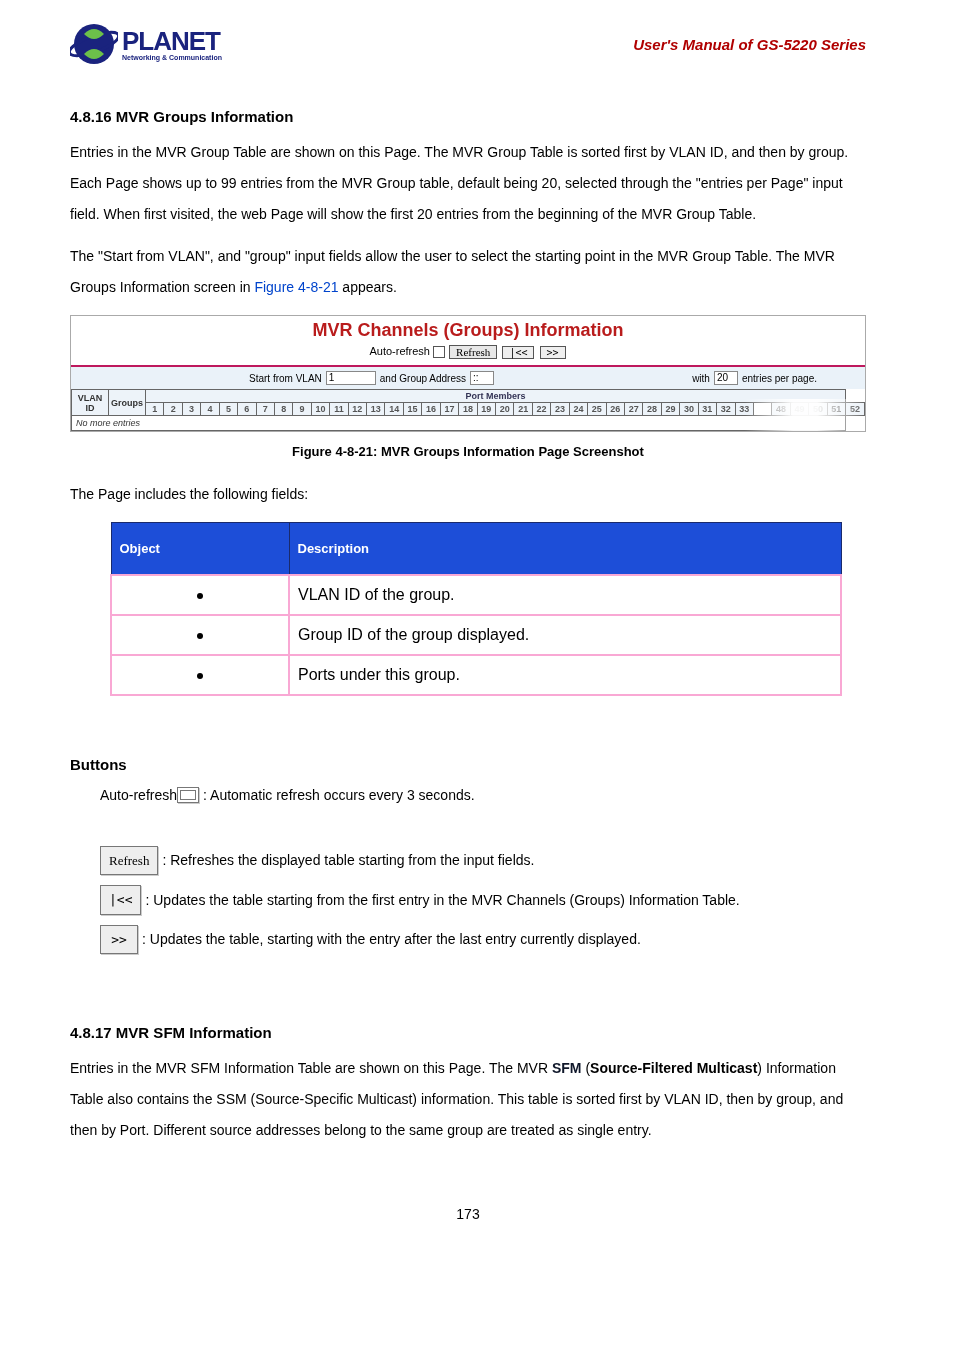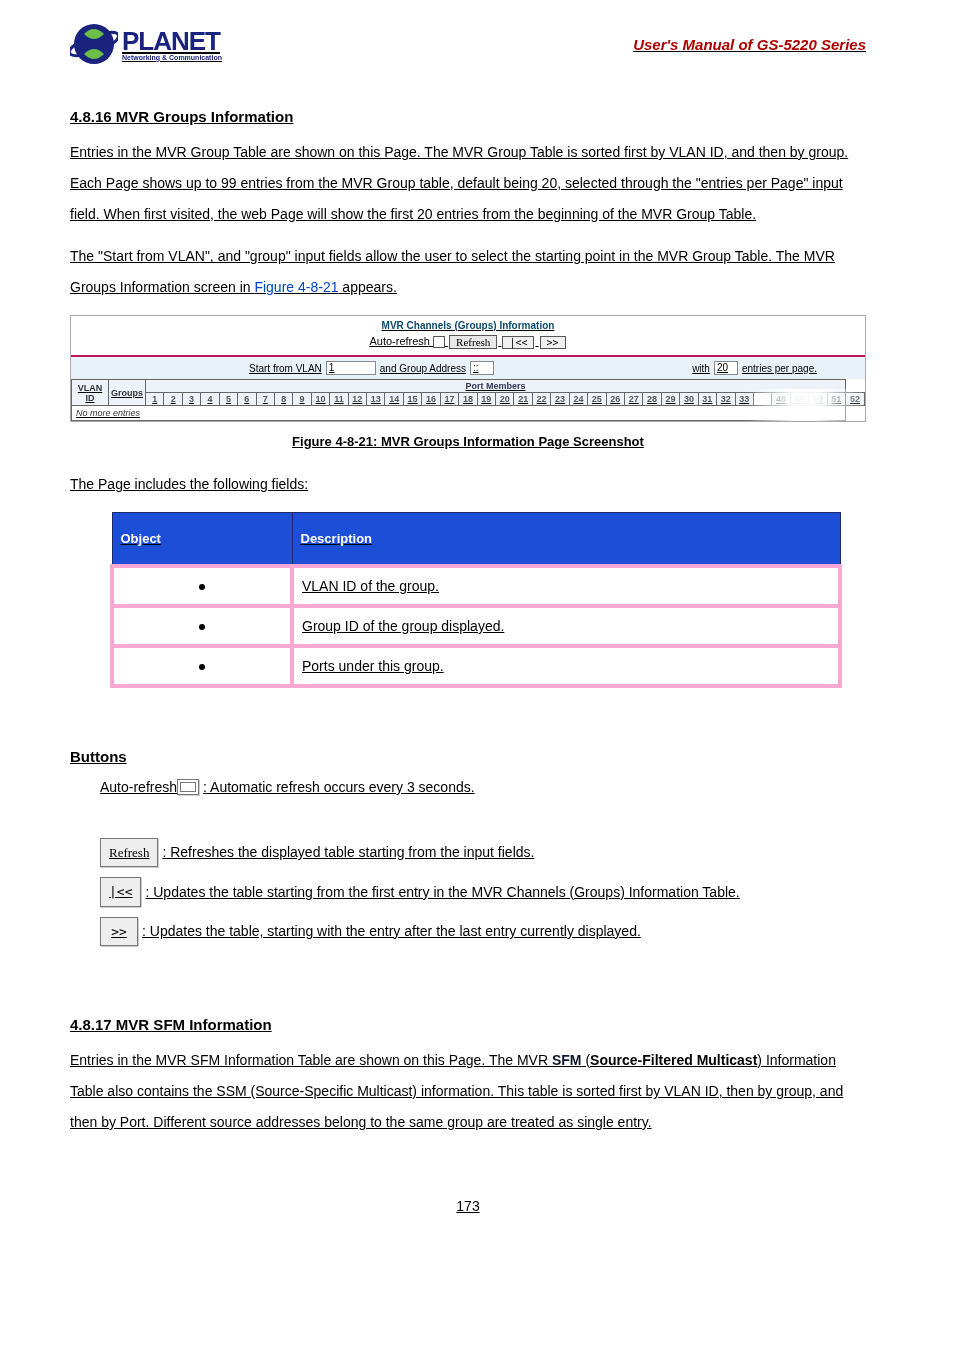--- a/index.html
+++ b/index.html
@@ -7,21 +7,20 @@
     padding: 0;
     font-family: Arial, Helvetica, sans-serif;
     background: #fff;
     color: #000;
     width: 954px;
   }
   .page {
     padding: 20px 70px 30px 70px;
     box-sizing: border-box;
     width: 936px;
-    text-decoration: underline;
   }
   .hdr {
     display: flex;
     justify-content: space-between;
     align-items: center;
     margin-bottom: 40px;
   }
   .logo {
     display: flex;
     align-items: center;
@@ -65,24 +64,24 @@
   }
   .fig-ref { color: #0044cc; }
   .screenshot-box {
     border: 1px solid #aaa;
     margin: 10px 0;
     font-size: 11px;
     background: #fff;
   }
   .sc-title {
     text-align: center;
-    color: #0c4a6e;
+    color: #b91c1c;
     font-weight: bold;
     padding: 4px 0 2px 0;
-    font-size: 10px;
+    font-size: 18px;
   }
   .sc-top-controls {
     text-align: center;
     padding: 2px 0 6px 0;
   }
   .sc-btn {
     display: inline-block;
     border: 1px solid #555;
     background: #e8e8e8;
     font-family: "Times New Roman", serif;
@@ -183,25 +182,25 @@
   }
   .field-table th {
     background: #1d4ed8;
     color: #fff;
     border: 1px solid #1a2a6c;
     padding: 18px 8px;
     text-align: left;
     font-weight: bold;
   }
   .field-table td {
-    border: 4px solid #f9a8d4;
+    border: 2px solid #f9a8d4;
     padding: 10px 8px;
     text-align: left;
     vertical-align: middle;
-    font-size: 14px;
+    font-size: 16px;
   }
   .field-table td.obj-cell {
     width: 160px;
     text-align: center;
   }
   .bullet { display:inline-block; width:6px; height:6px; background:#000; border-radius:50%; vertical-align:middle; }
   .btn-heading {
     font-weight: bold;
     font-size: 15px;
     margin: 60px 0 10px 0;

